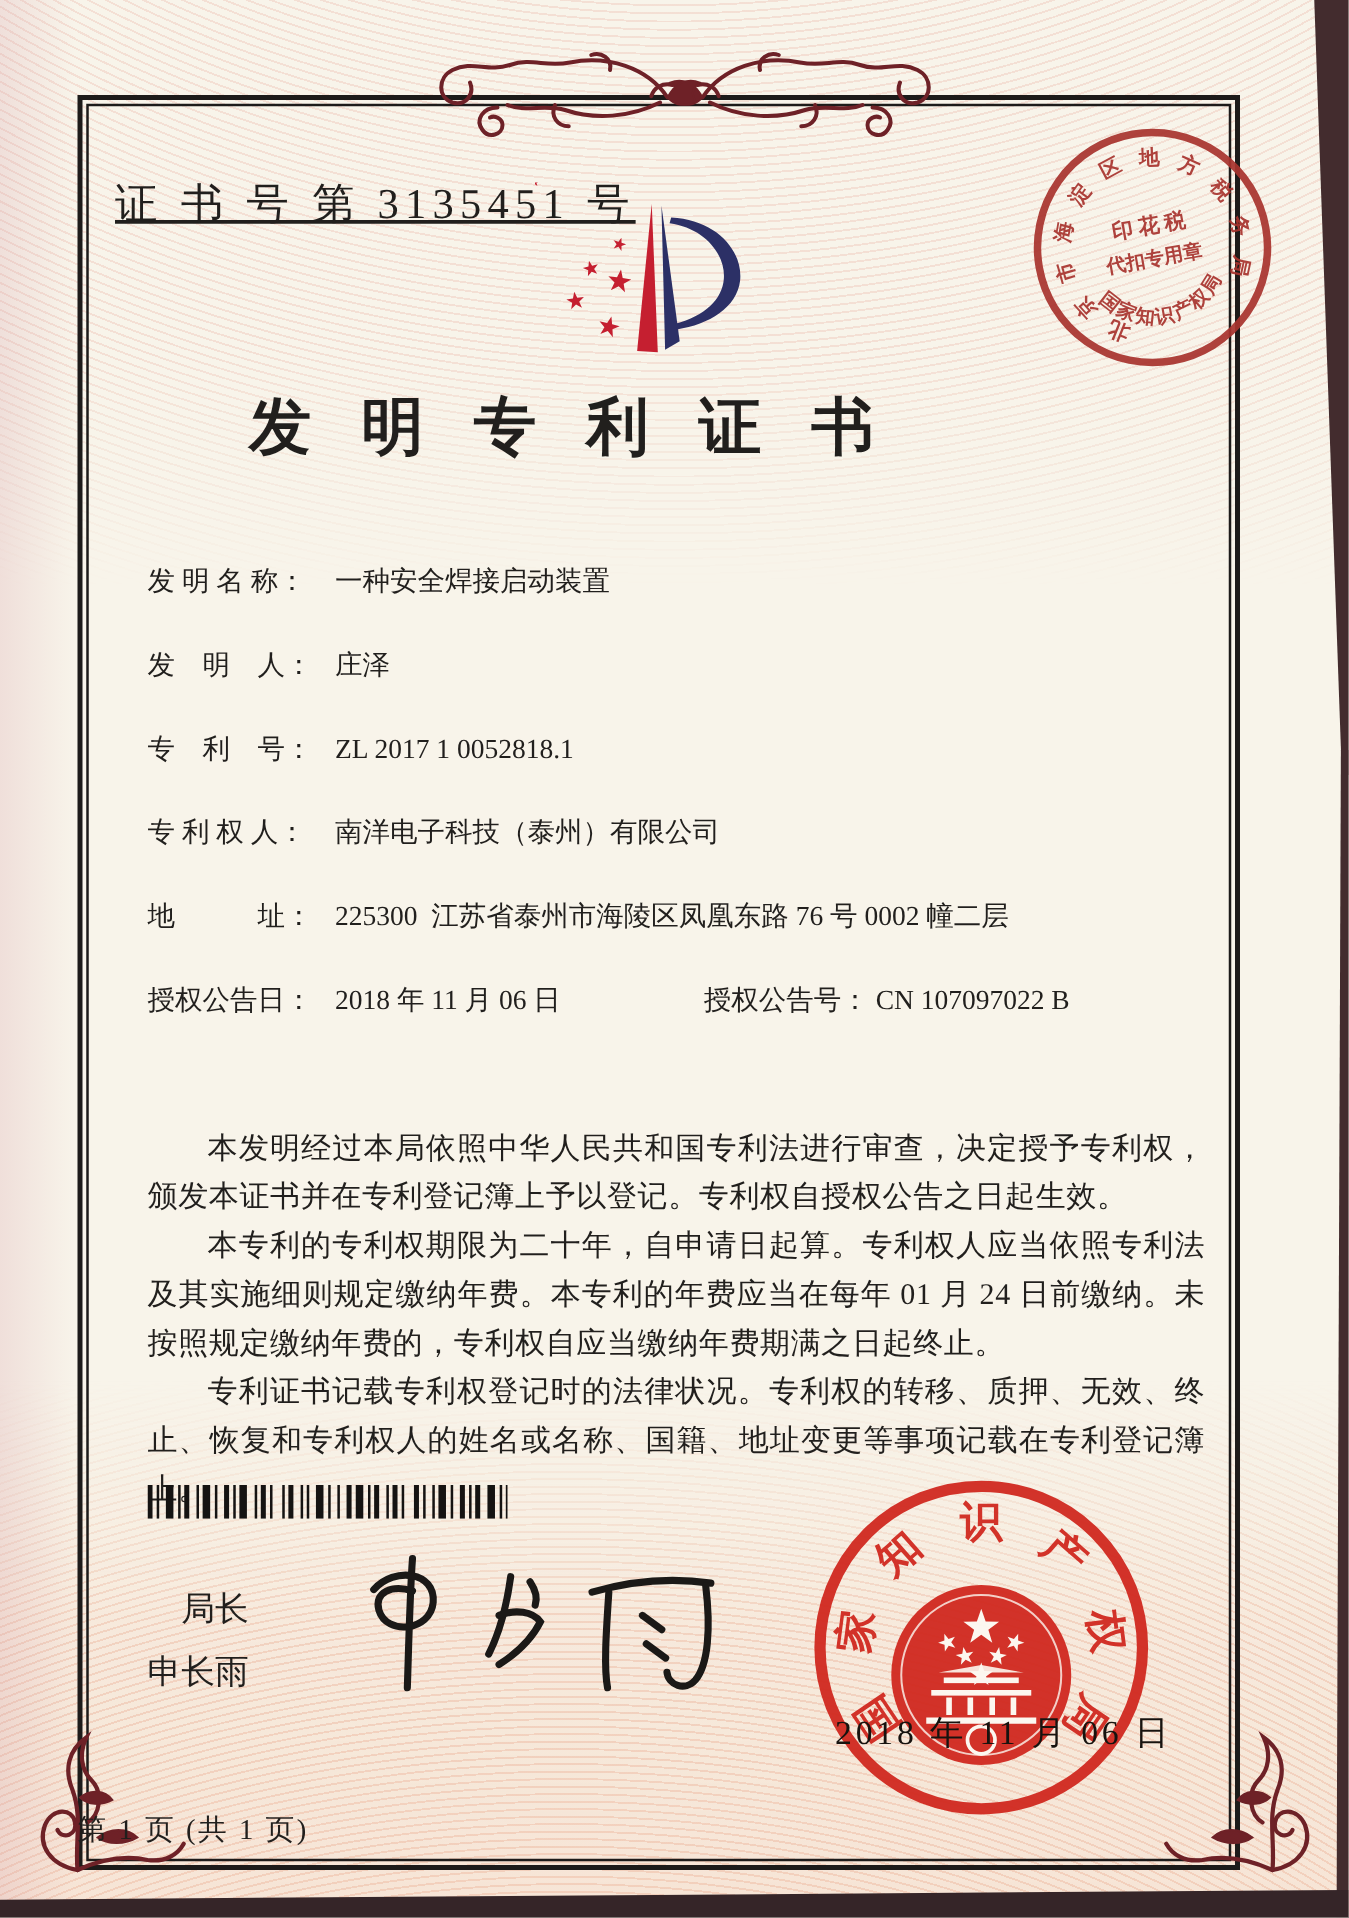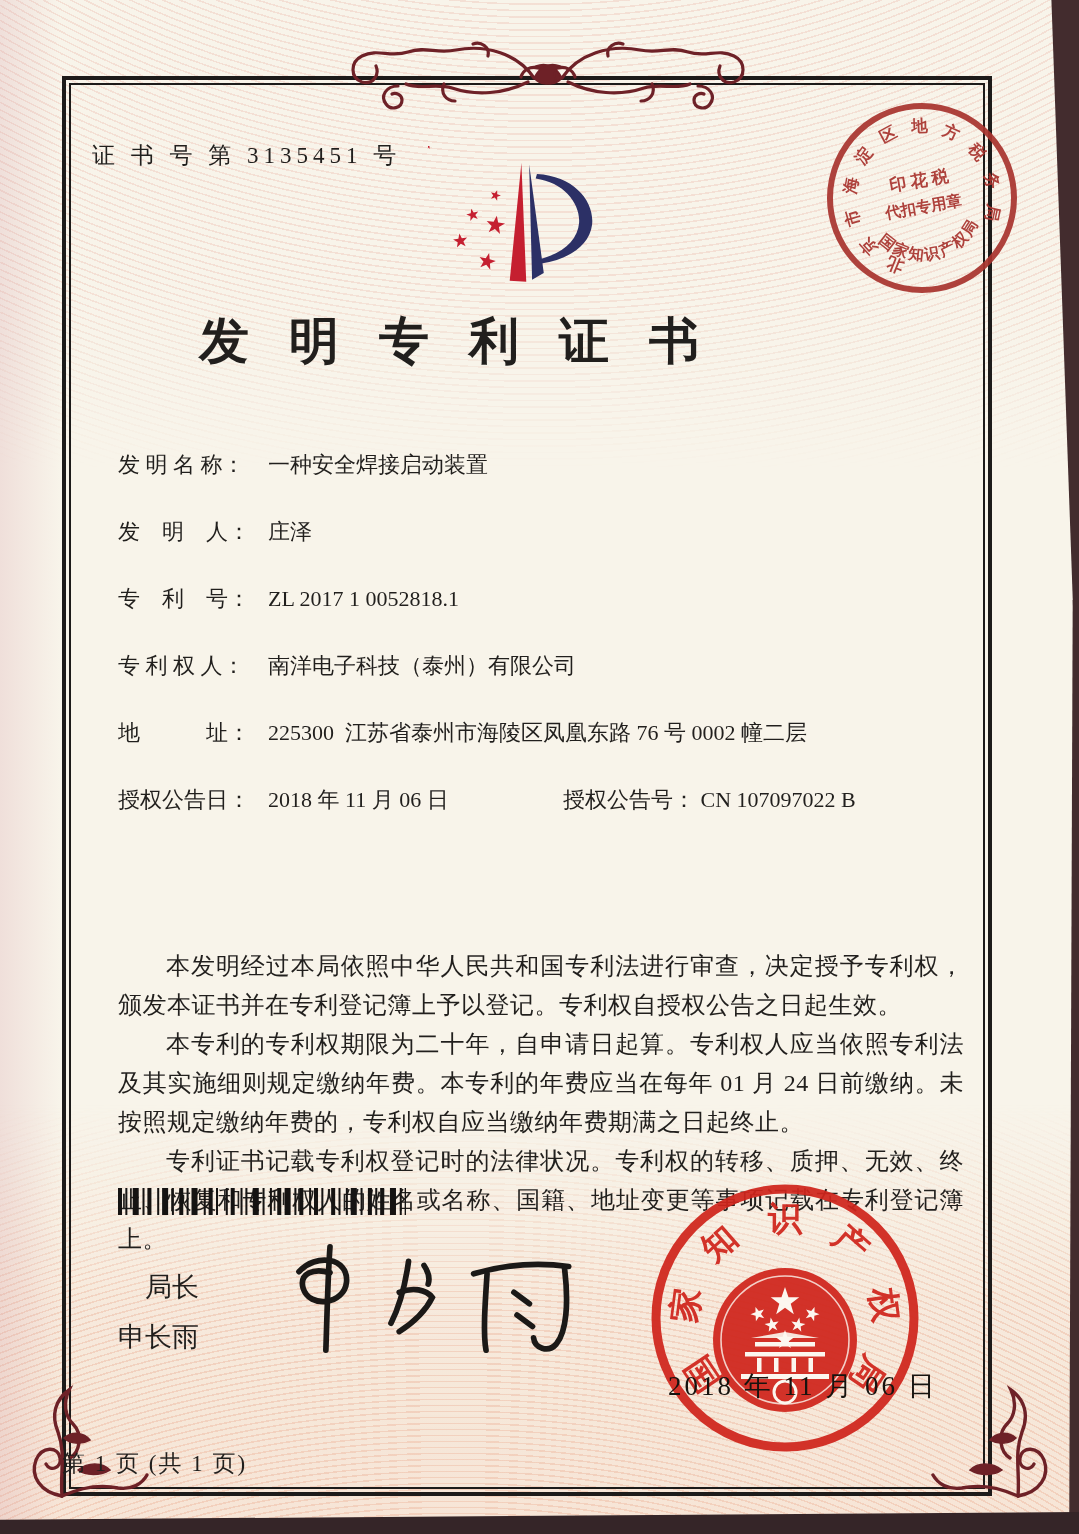--- a/index.html
+++ b/index.html
@@ -35,40 +35,40 @@
             mask-image:linear-gradient(transparent,#000 45%);}
 
   
   .frame{position:absolute;left:62px;top:76px;width:930px;height:1420px;
     border:4px solid #1d1b1a;z-index:2;}
   .frame-inner{position:absolute;inset:3px;border:2px solid #1d1b1a;}
 
   .ornament{position:absolute;z-index:3;}
   .content{position:absolute;inset:0;z-index:4;}
 
-  .cert-no{position:absolute;left:92px;top:140px;font-size:23px;letter-spacing:5px;}
+  .cert-no{position:absolute;left:92px;top:140px;font-size:34px;letter-spacing:5px;text-decoration:underline;}
 
   .logo{position:absolute;left:428px;top:146px;width:214px;height:156px;}
 
   .tax-stamp{position:absolute;left:818px;top:94px;width:208px;height:208px;opacity:.92;}
   .stamp-text text{font-weight:bold;font-family:"Liberation Serif","DejaVu Serif",serif;}
 
   .title{position:absolute;left:62px;top:308px;width:774px;text-align:center;
     font-size:50px;font-weight:bold;letter-spacing:40px;text-indent:40px;}
 
   .fields{position:absolute;left:118px;top:452px;right:95px;
     display:flex;flex-direction:column;gap:41px;font-size:22px;line-height:26px;}
   .frow{display:flex;}
   .flabel{white-space:pre;min-width:150px;}
   .fvalue{white-space:pre;}
   .grant-pair.first{width:445px;display:flex;}
   .grant-row{display:flex;}
 
   .paragraphs{position:absolute;left:118px;top:900px;width:846px;
-    font-size:24px;line-height:39px;text-align:justify;letter-spacing:.5px;margin-top:47px;}
+    font-size:24px;line-height:39px;text-align:justify;letter-spacing:.5px;}
   .paragraphs p{margin:0;text-indent:2em;}
 
   .barcode{position:absolute;left:118px;top:1188px;width:288px;height:27px;}
 
   .officer{position:absolute;left:118px;top:1272px;font-size:27px;line-height:30px;text-align:right;}
   .officer .t1{margin-bottom:20px;}
 
   .signature{position:absolute;left:268px;top:1240px;width:310px;height:115px;}
 
   .big-seal{position:absolute;left:645px;top:1178px;width:280px;height:280px;z-index:5;opacity:.93;}

